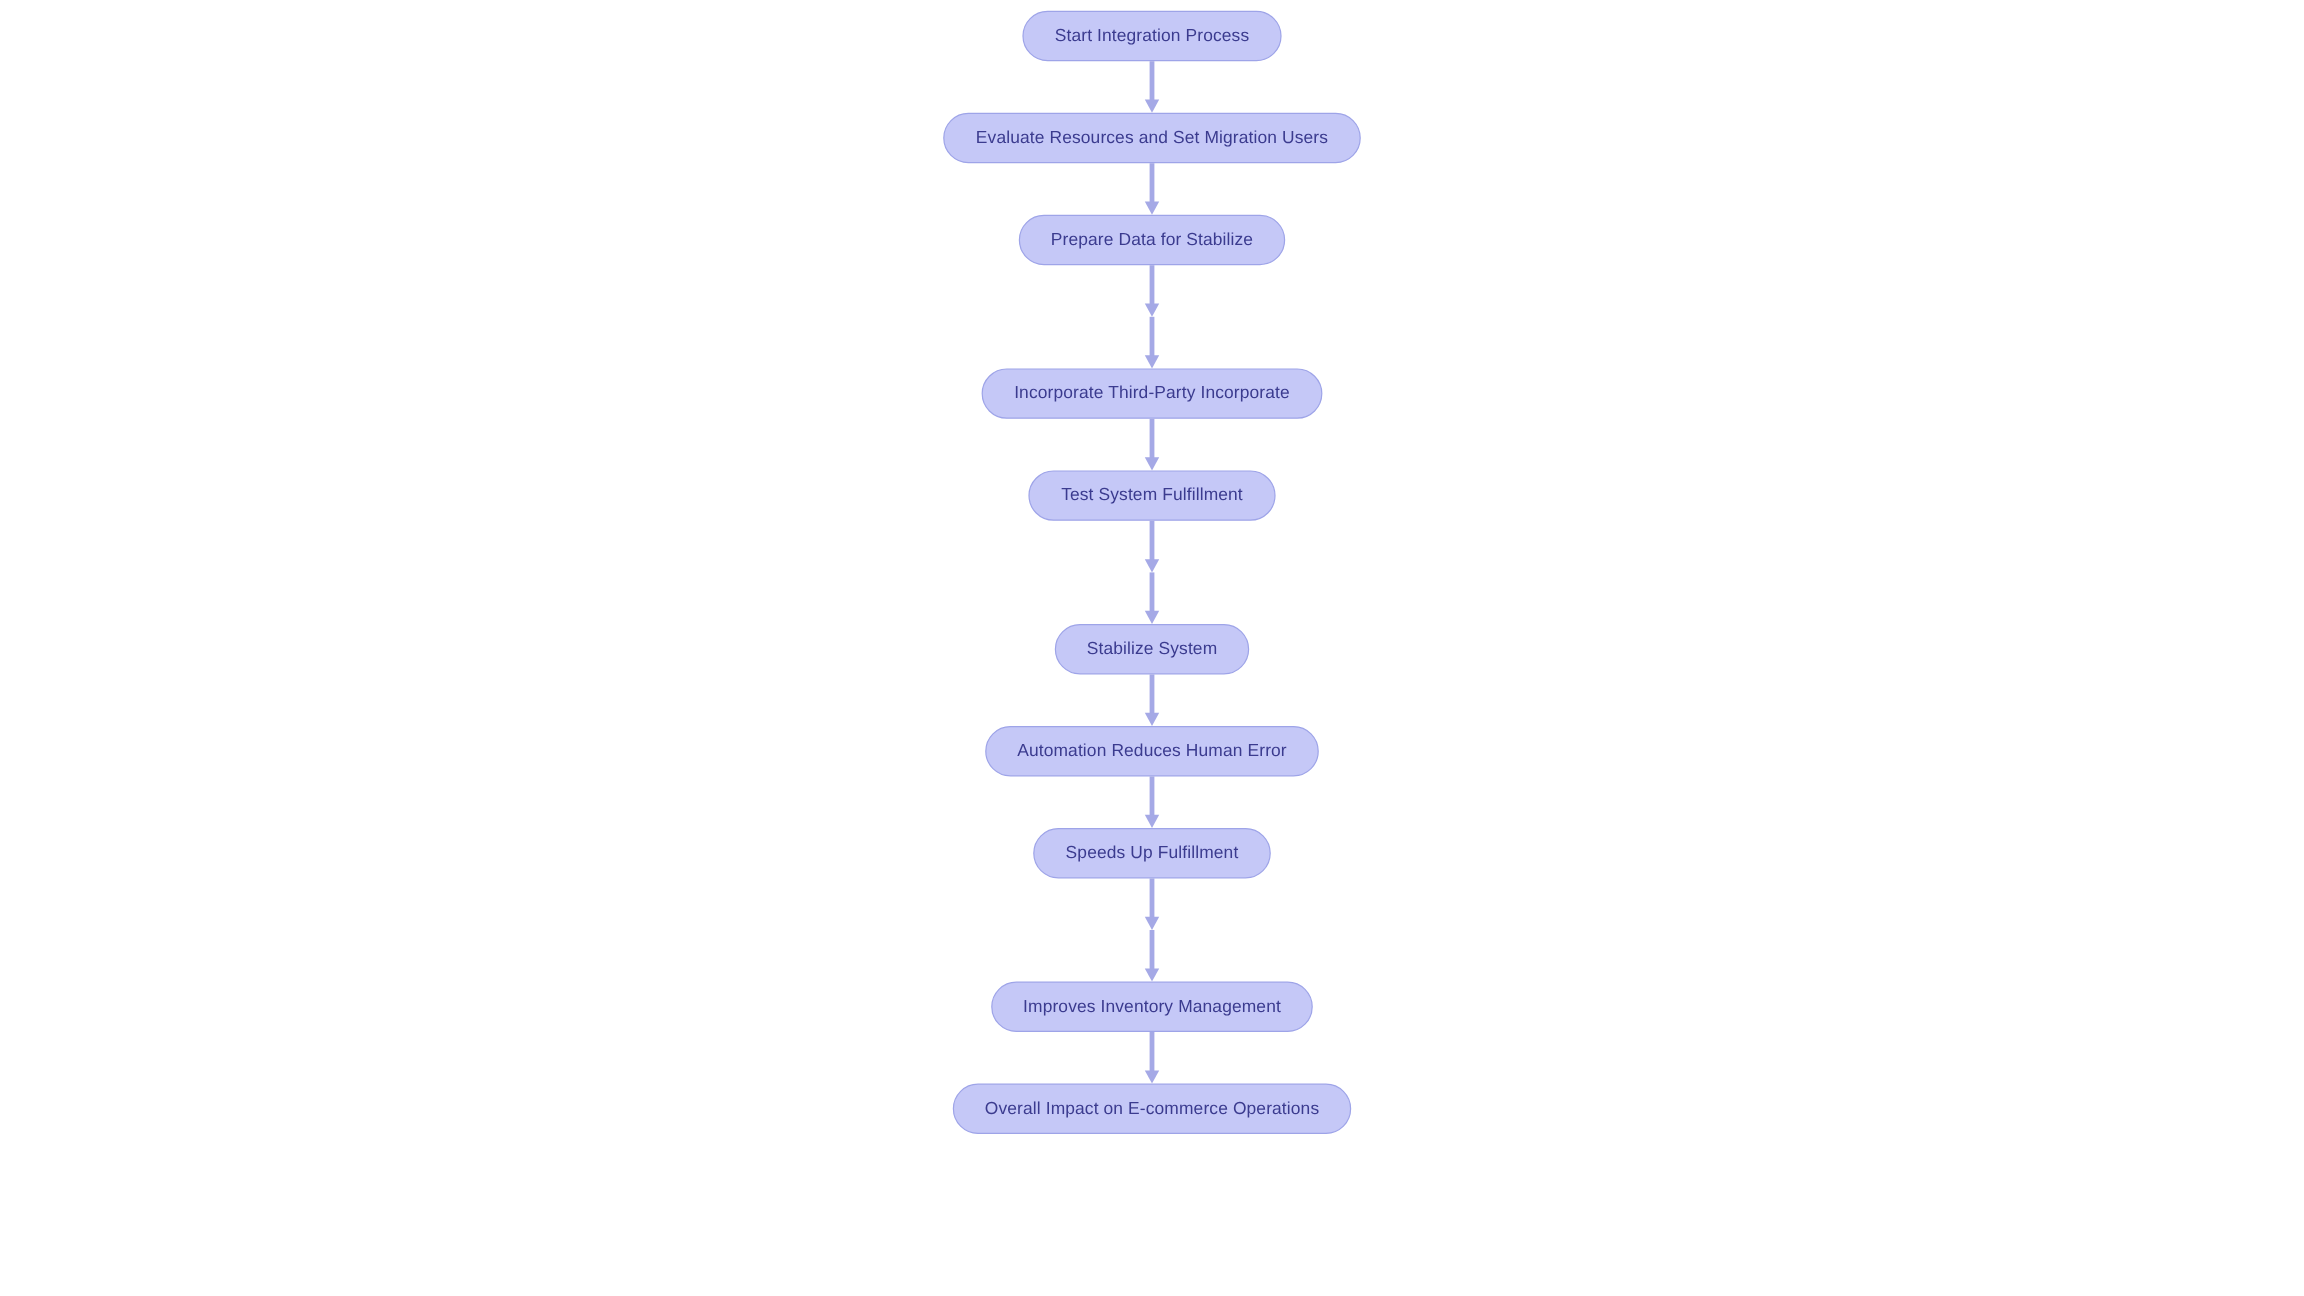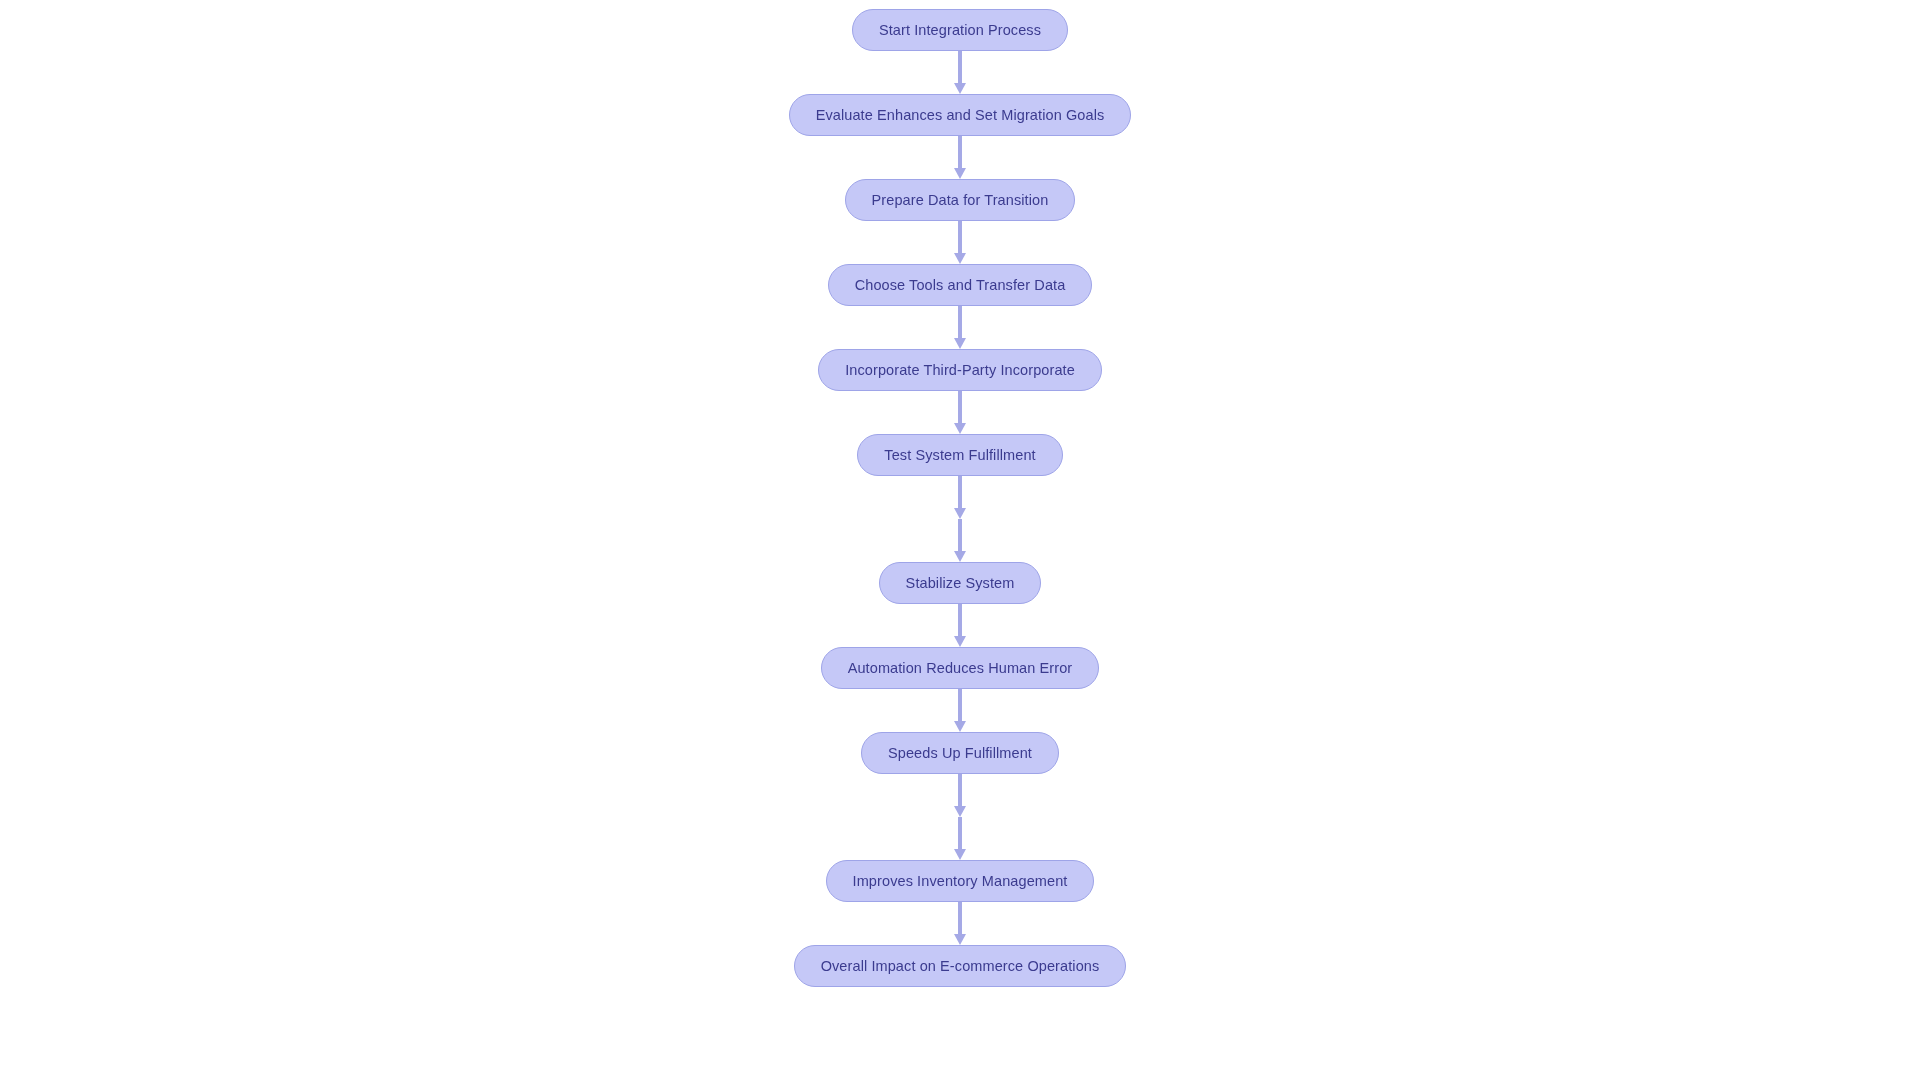--- a/index.html
+++ b/index.html
@@ -80,31 +80,30 @@
 </head>
 <body>
 
 <div id="flowchart-canvas">
   <div class="flow-column" id="flow-column" style="top: 9px;">
       <div class="flow-node">Start Integration Process</div>
       <div class="flow-connector">
         <div class="conn-line"></div>
         <div class="conn-head"></div>
       </div>
-      <div class="flow-node">Evaluate Enhances and Set Migration Goals</div>
+      <div class="flow-node">Evaluate Resources and Set Migration Users</div>
       <div class="flow-connector">
         <div class="conn-line"></div>
         <div class="conn-head"></div>
       </div>
-      <div class="flow-node">Prepare Data for Transition</div>
+      <div class="flow-node">Prepare Data for Stabilize</div>
       <div class="flow-connector">
         <div class="conn-line"></div>
         <div class="conn-head"></div>
       </div>
-      <div class="flow-node">Choose Tools and Transfer Data</div>
       <div class="flow-connector">
         <div class="conn-line"></div>
         <div class="conn-head"></div>
       </div>
       <div class="flow-node">Incorporate Third-Party Incorporate</div>
       <div class="flow-connector">
         <div class="conn-line"></div>
         <div class="conn-head"></div>
       </div>
       <div class="flow-node">Test System Fulfillment</div>

